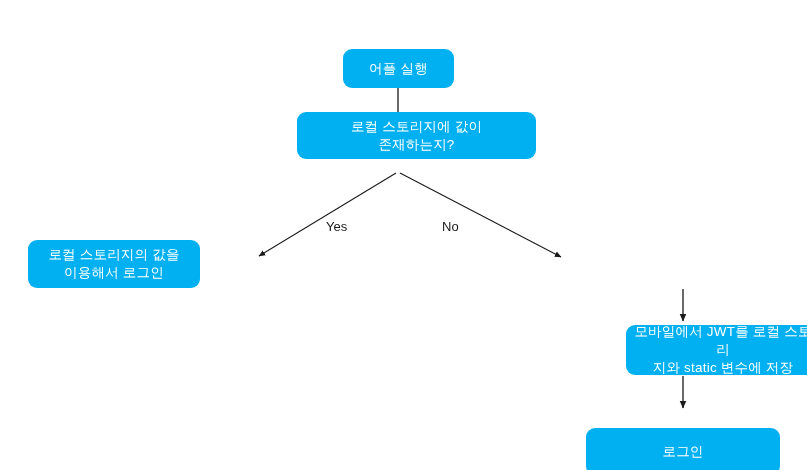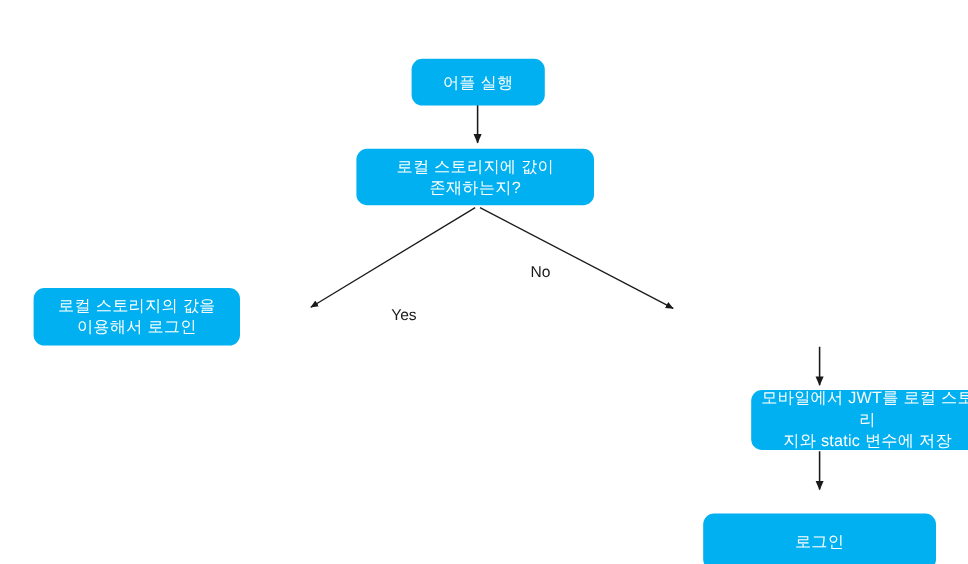--- a/index.html
+++ b/index.html
@@ -43,26 +43,26 @@
     pointer-events: none;
   }
   .edge-label {
     position: absolute;
     color: #1a1a1a;
     font-size: 13px;
     line-height: 15px;
     white-space: nowrap;
   }
   .node-app-launch   { left: 343px; top: 22px;  width: 111px; height: 39px; margin-top: 27px; }
-  .node-decision     { left: 297px; top: 124px; width: 198px; height: 47px; }
+  .node-decision     { left: 297px; top: 112px; width: 239px; height: 47px; }
   .node-local-login  { left: 28px;  top: 240px; width: 172px; height: 48px; }
   .node-jwt-issue    { left: 586px; top: 238px; width: 194px; height: 50px; }
   .node-jwt-store    { left: 586px; top: 325px; width: 194px; height: 50px; margin-left: 40px; }
   .node-login        { left: 586px; top: 428px; width: 194px; height: 47px; }
-  .label-yes { left: 326px; top: 219px; margin-top: 36px; }
+  .label-yes { left: 326px; top: 219px; }
   .label-no  { left: 442px; top: 219px; text-align: right; }
 </style>
 </head>
 <body>
 
 <div id="canvas">
 
   <svg class="edge-layer" viewBox="0 0 807 470" width="807" height="470" xmlns="http://www.w3.org/2000/svg">
     <defs>
       <marker id="arrowhead" markerWidth="7" markerHeight="7" refX="5.6" refY="3" orient="auto" markerUnits="strokeWidth">

